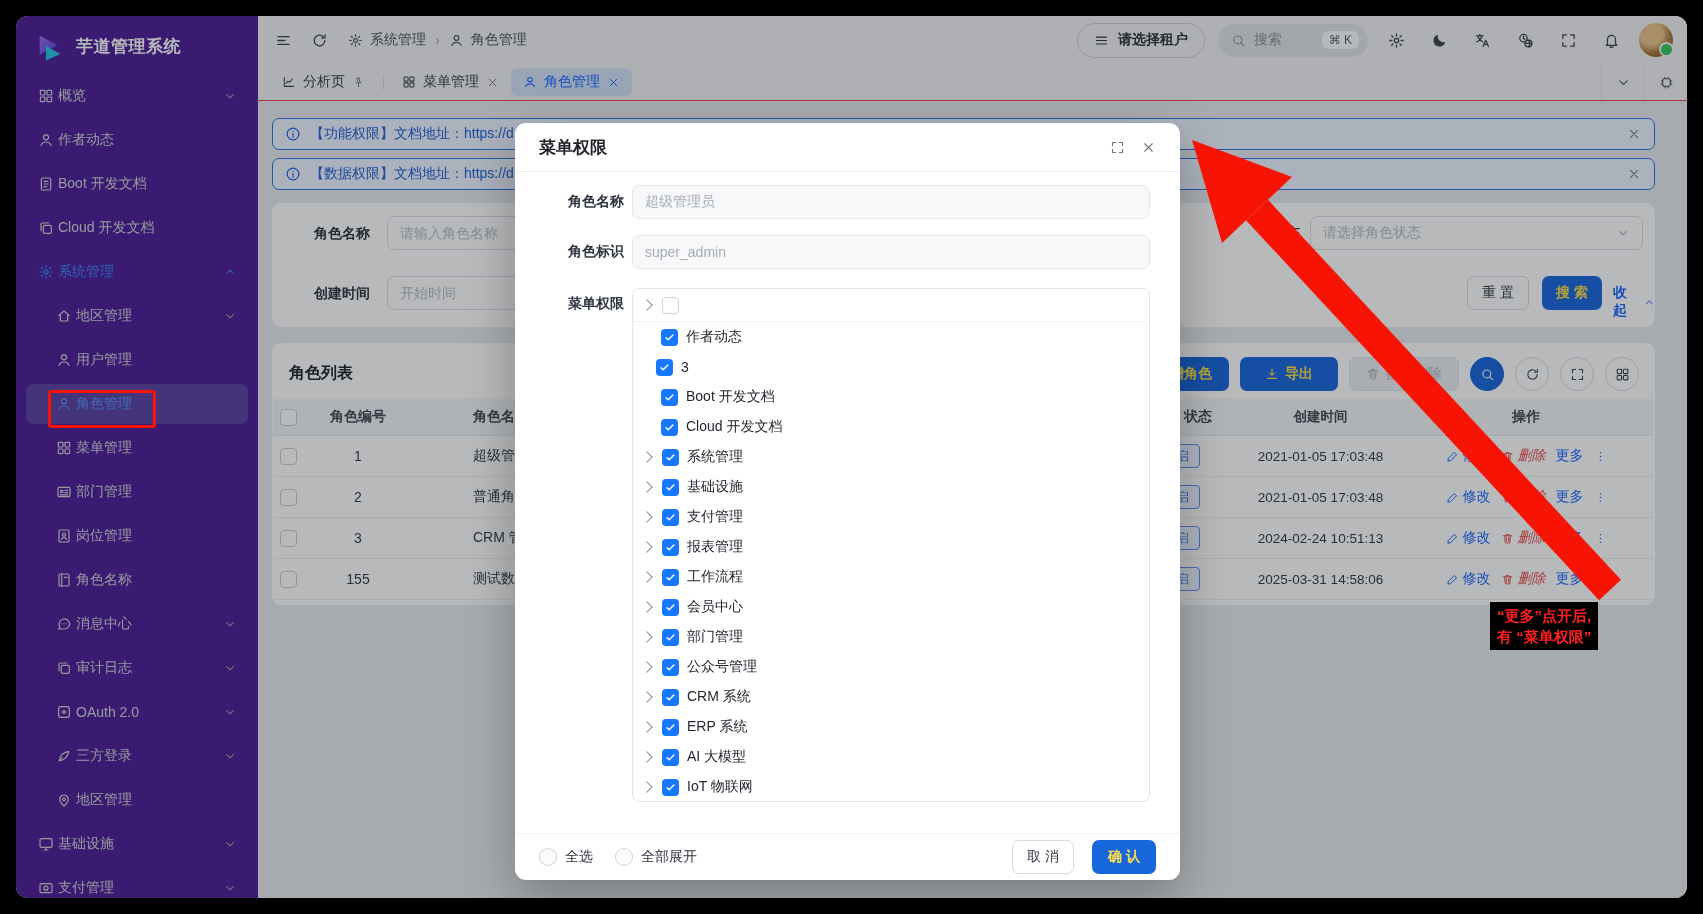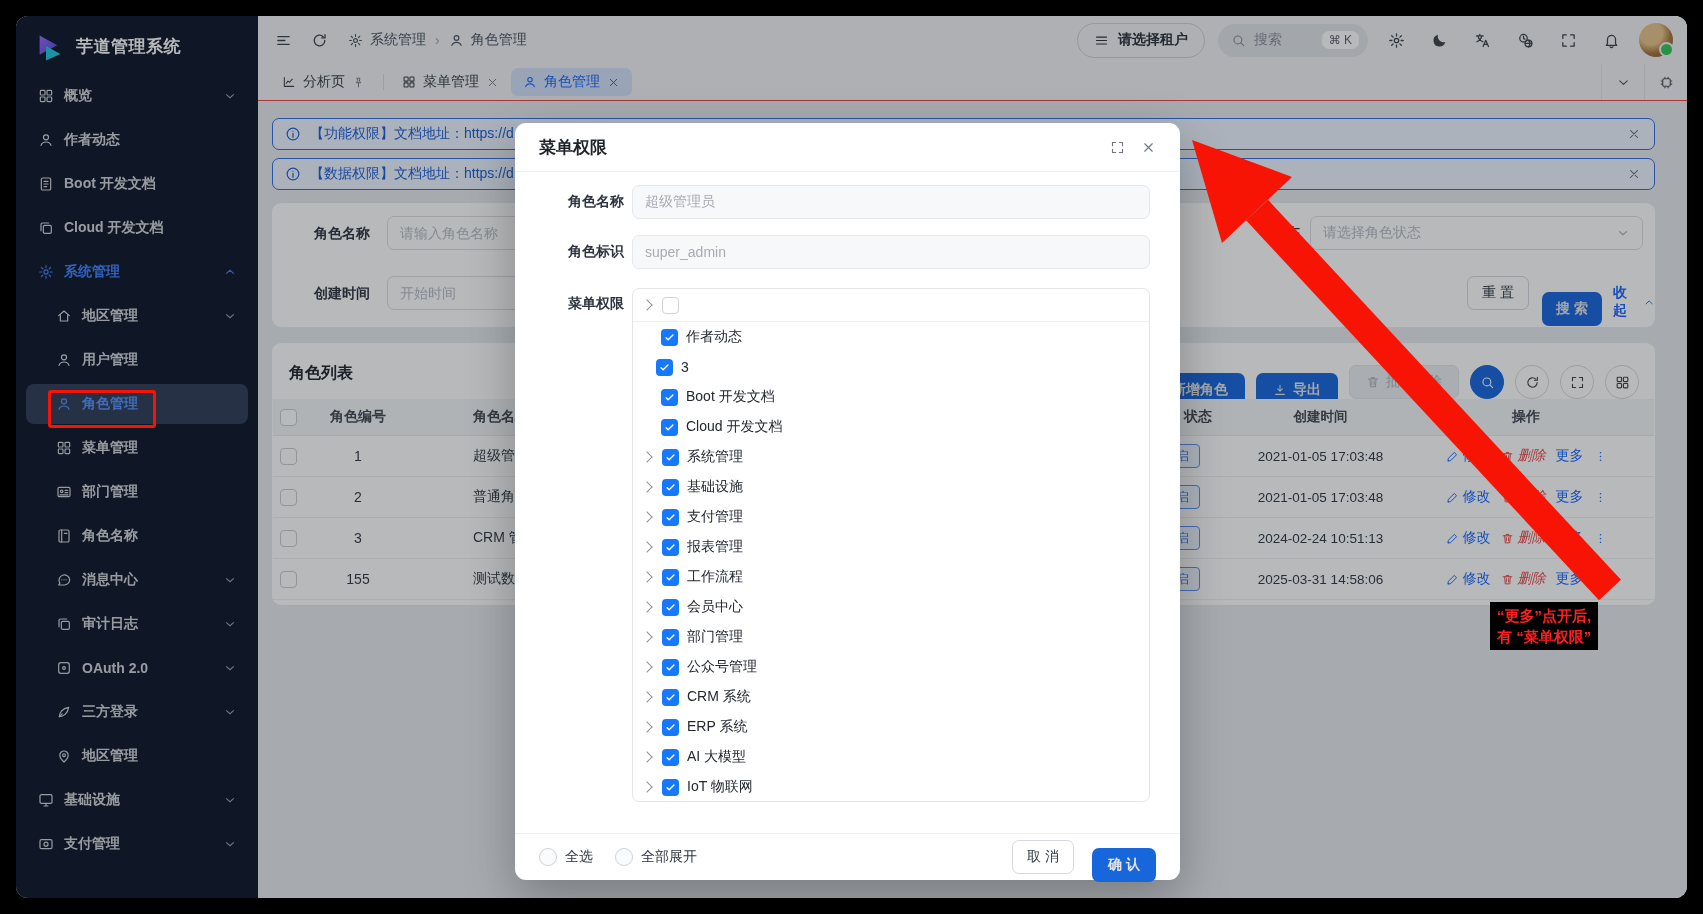--- a/index.html
+++ b/index.html
@@ -1,26 +1,26 @@
 <!DOCTYPE html>
 <html><head>
 <meta charset="utf-8">
 <style>
   html,body{margin:0;padding:0;background:#000;width:1703px;height:914px;overflow:hidden;
     font-family:"Liberation Sans","DejaVu Sans",sans-serif;-webkit-font-smoothing:antialiased;}
   .frame{position:absolute;left:16px;top:16px;width:1671px;height:882px;border-radius:12px;
     overflow:hidden;background:#e9ebee;display:flex;}
   
-  .sidebar{width:242px;height:100%;background:#0f172a;flex:0 0 242px;position:relative;z-index:1;}
+  .sidebar{width:242px;height:100%;background:#4c1d95;flex:0 0 242px;position:relative;z-index:1;}
   .logo-row{display:flex;align-items:center;gap:10px;padding:14px 0 10px 18px;}
   .logo-mark{width:32px;height:32px;}
   .logo-title{color:#fff;font-size:17px;font-weight:700;letter-spacing:.5px;}
   .side-nav{padding:4px 10px 0 10px;}
-  .side-item{height:40px;margin-bottom:4px;display:flex;align-items:center;gap:10px;color:#d3d5d9;
-    font-size:14px;font-weight:700;border-radius:8px;padding:0 10px 0 12px;cursor:pointer;}
+  .side-item{height:40px;margin-bottom:4px;display:flex;align-items:center;gap:4px;color:#d3d5d9;
+    font-size:14px;font-weight:400;border-radius:8px;padding:0 10px 0 12px;cursor:pointer;}
   .side-item.lvl2{padding-left:30px;}
   .side-item .ic{width:16px;height:16px;flex:0 0 16px;}
   .side-item .chev{margin-left:auto;width:14px;height:14px;color:#9aa0a8;}
   .side-item.hl{color:#3e82ff;}
   .side-item.hl .chev{color:#3e82ff;}
   .side-item.active{background:rgba(125,150,190,.30);color:#5592ff;}
   
   .main{flex:1;display:flex;flex-direction:column;min-width:0;position:relative;z-index:1;}
   .topbar{height:48px;background:#f2f3f5;display:flex;align-items:center;padding:0 14px 0 10px;gap:6px;}
   .tbtn{width:30px;height:30px;display:flex;align-items:center;justify-content:center;color:#3c434c;border-radius:6px;}
@@ -60,21 +60,21 @@
   .panel{position:absolute;left:14px;width:1383px;background:#fff;border-radius:9px;box-sizing:border-box;}
   .flabel{position:absolute;font-size:14px;font-weight:700;color:#2f3540;text-align:right;}
   .finput{position:absolute;height:34px;border:1px solid #dcdfe4;border-radius:7px;background:#fff;
     box-sizing:border-box;font-size:14px;color:#374151;padding:0 12px;font-family:inherit;}
   .finput::placeholder{color:#b6bcc4;}
   .fselect{display:flex;align-items:center;color:#b6bcc4;font-size:14px;}
   .fselect .ic{margin-left:auto;width:14px;height:14px;color:#a6acb4;}
   .btn{display:inline-flex;align-items:center;justify-content:center;gap:6px;height:34px;border-radius:7px;
     font-size:14px;box-sizing:border-box;cursor:pointer;border:1px solid transparent;font-family:inherit;}
   .btn.ghost{background:#fff;border-color:#d5d9df;color:#333a44;}
-  .btn.primary{background:#1766dc;color:#e5e5e5;font-weight:600;margin-top:16px;}
+  .btn.primary{background:#1766dc;color:#fde047;font-weight:600;}
   .btn .ic{width:14px;height:14px;}
   .link-collapse{position:absolute;display:flex;align-items:center;gap:3px;color:#1a66ff;font-size:14px;font-weight:600;}
   .link-collapse .ic{width:13px;height:13px;}
   
   .list-title{position:absolute;left:17px;top:20px;font-size:16px;font-weight:700;color:#23272f;}
   .toolbar{position:absolute;right:16px;top:14px;display:flex;align-items:center;gap:11px;}
   .btn.disabled{background:#eceef1;border-color:#e2e4e8;color:#b2b6bd;}
   .circ{width:32px;height:32px;border-radius:50%;border:1px solid #d8dadf;background:#fff;display:flex;
     align-items:center;justify-content:center;color:#3c434c;}
   .circ .ic{width:15px;height:15px;}
@@ -263,20 +263,30 @@
               <circle cx="8.6" cy="11" r="1.9"></circle>
               <path d="M13.5 9.5h4M13.5 13h4M6 16.2h12"></path>
             </svg>
           </i>
           <span>部门管理</span>
         </div>
         <div class="side-item lvl2">
           <i class="ic">
             <svg viewBox="0 0 24 24">
               <rect x="4.5" y="3" width="15" height="18" rx="2"></rect>
+              <circle cx="12" cy="10" r="2.4"></circle>
+              <path d="M8.2 17c.8-2 2.4-2.7 3.8-2.7s3 .7 3.8 2.7"></path>
+            </svg>
+          </i>
+          <span>岗位管理</span>
+        </div>
+        <div class="side-item lvl2">
+          <i class="ic">
+            <svg viewBox="0 0 24 24">
+              <rect x="4.5" y="3" width="15" height="18" rx="2"></rect>
               <path d="M8.5 3v18M12.5 8h4"></path>
             </svg>
           </i>
           <span>角色名称</span>
         </div>
         <div class="side-item lvl2">
           <i class="ic">
             <svg viewBox="0 0 24 24">
               <path d="M20.5 11.5a8 8 0 0 1-8 8H4l1.8-2.8a8 8 0 1 1 14.7-5.2z"></path>
               <path d="M8.8 11.8h.01M12 11.8h.01M15.2 11.8h.01"></path>
@@ -609,21 +619,21 @@
         <span class="list-title">角色列表</span>
         <div class="toolbar">
           <span class="btn primary" style="padding:0 16px;">
             <i class="ic">
                 <svg viewBox="0 0 24 24">
                   <path d="M12 5v14M5 12h14"></path>
                 </svg>
               </i>
             <span>新增角色</span>
           </span>
-          <span class="btn primary" style="padding:0 16px;">
+          <span class="btn primary" style="padding:0 24px;">
             <i class="ic">
                 <svg viewBox="0 0 24 24">
                   <path d="M12 4v9.5M8 10l4 4 4-4M4.5 19.5h15"></path>
                 </svg>
               </i>
             <span>导出</span>
           </span>
           <span class="btn disabled" style="padding:0 16px;">
             <i class="ic">
                 <svg viewBox="0 0 24 24">

